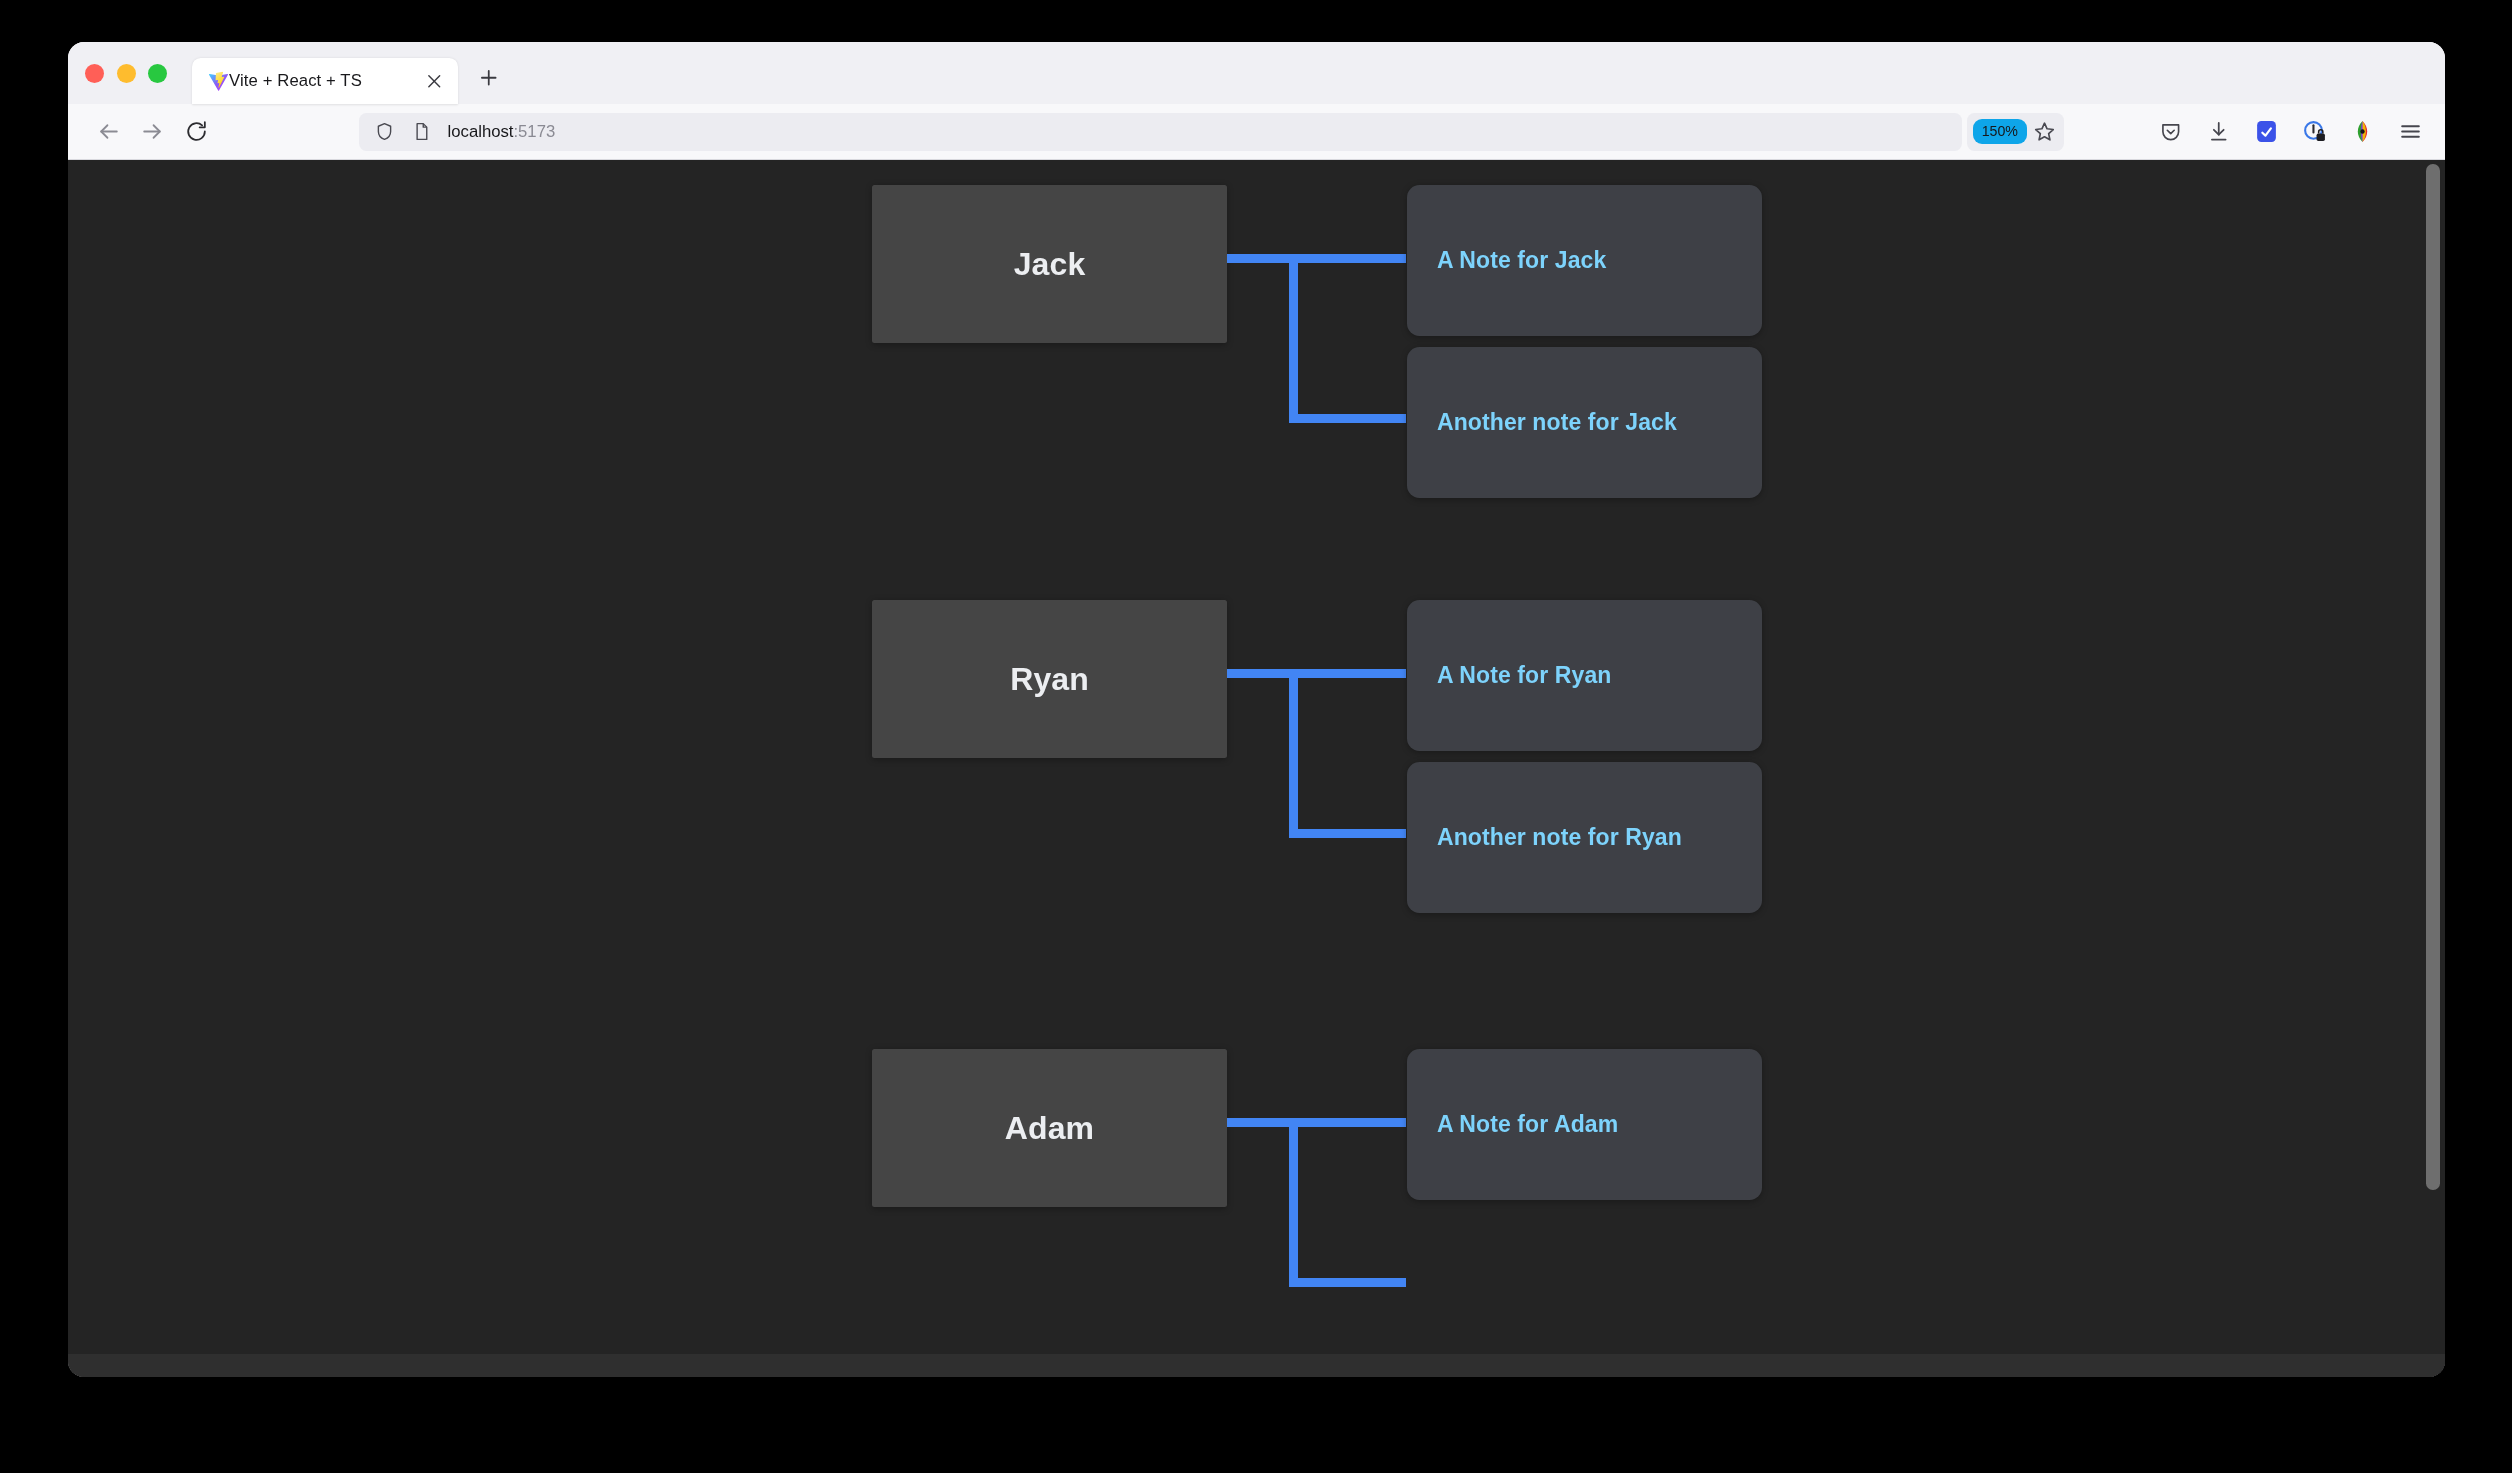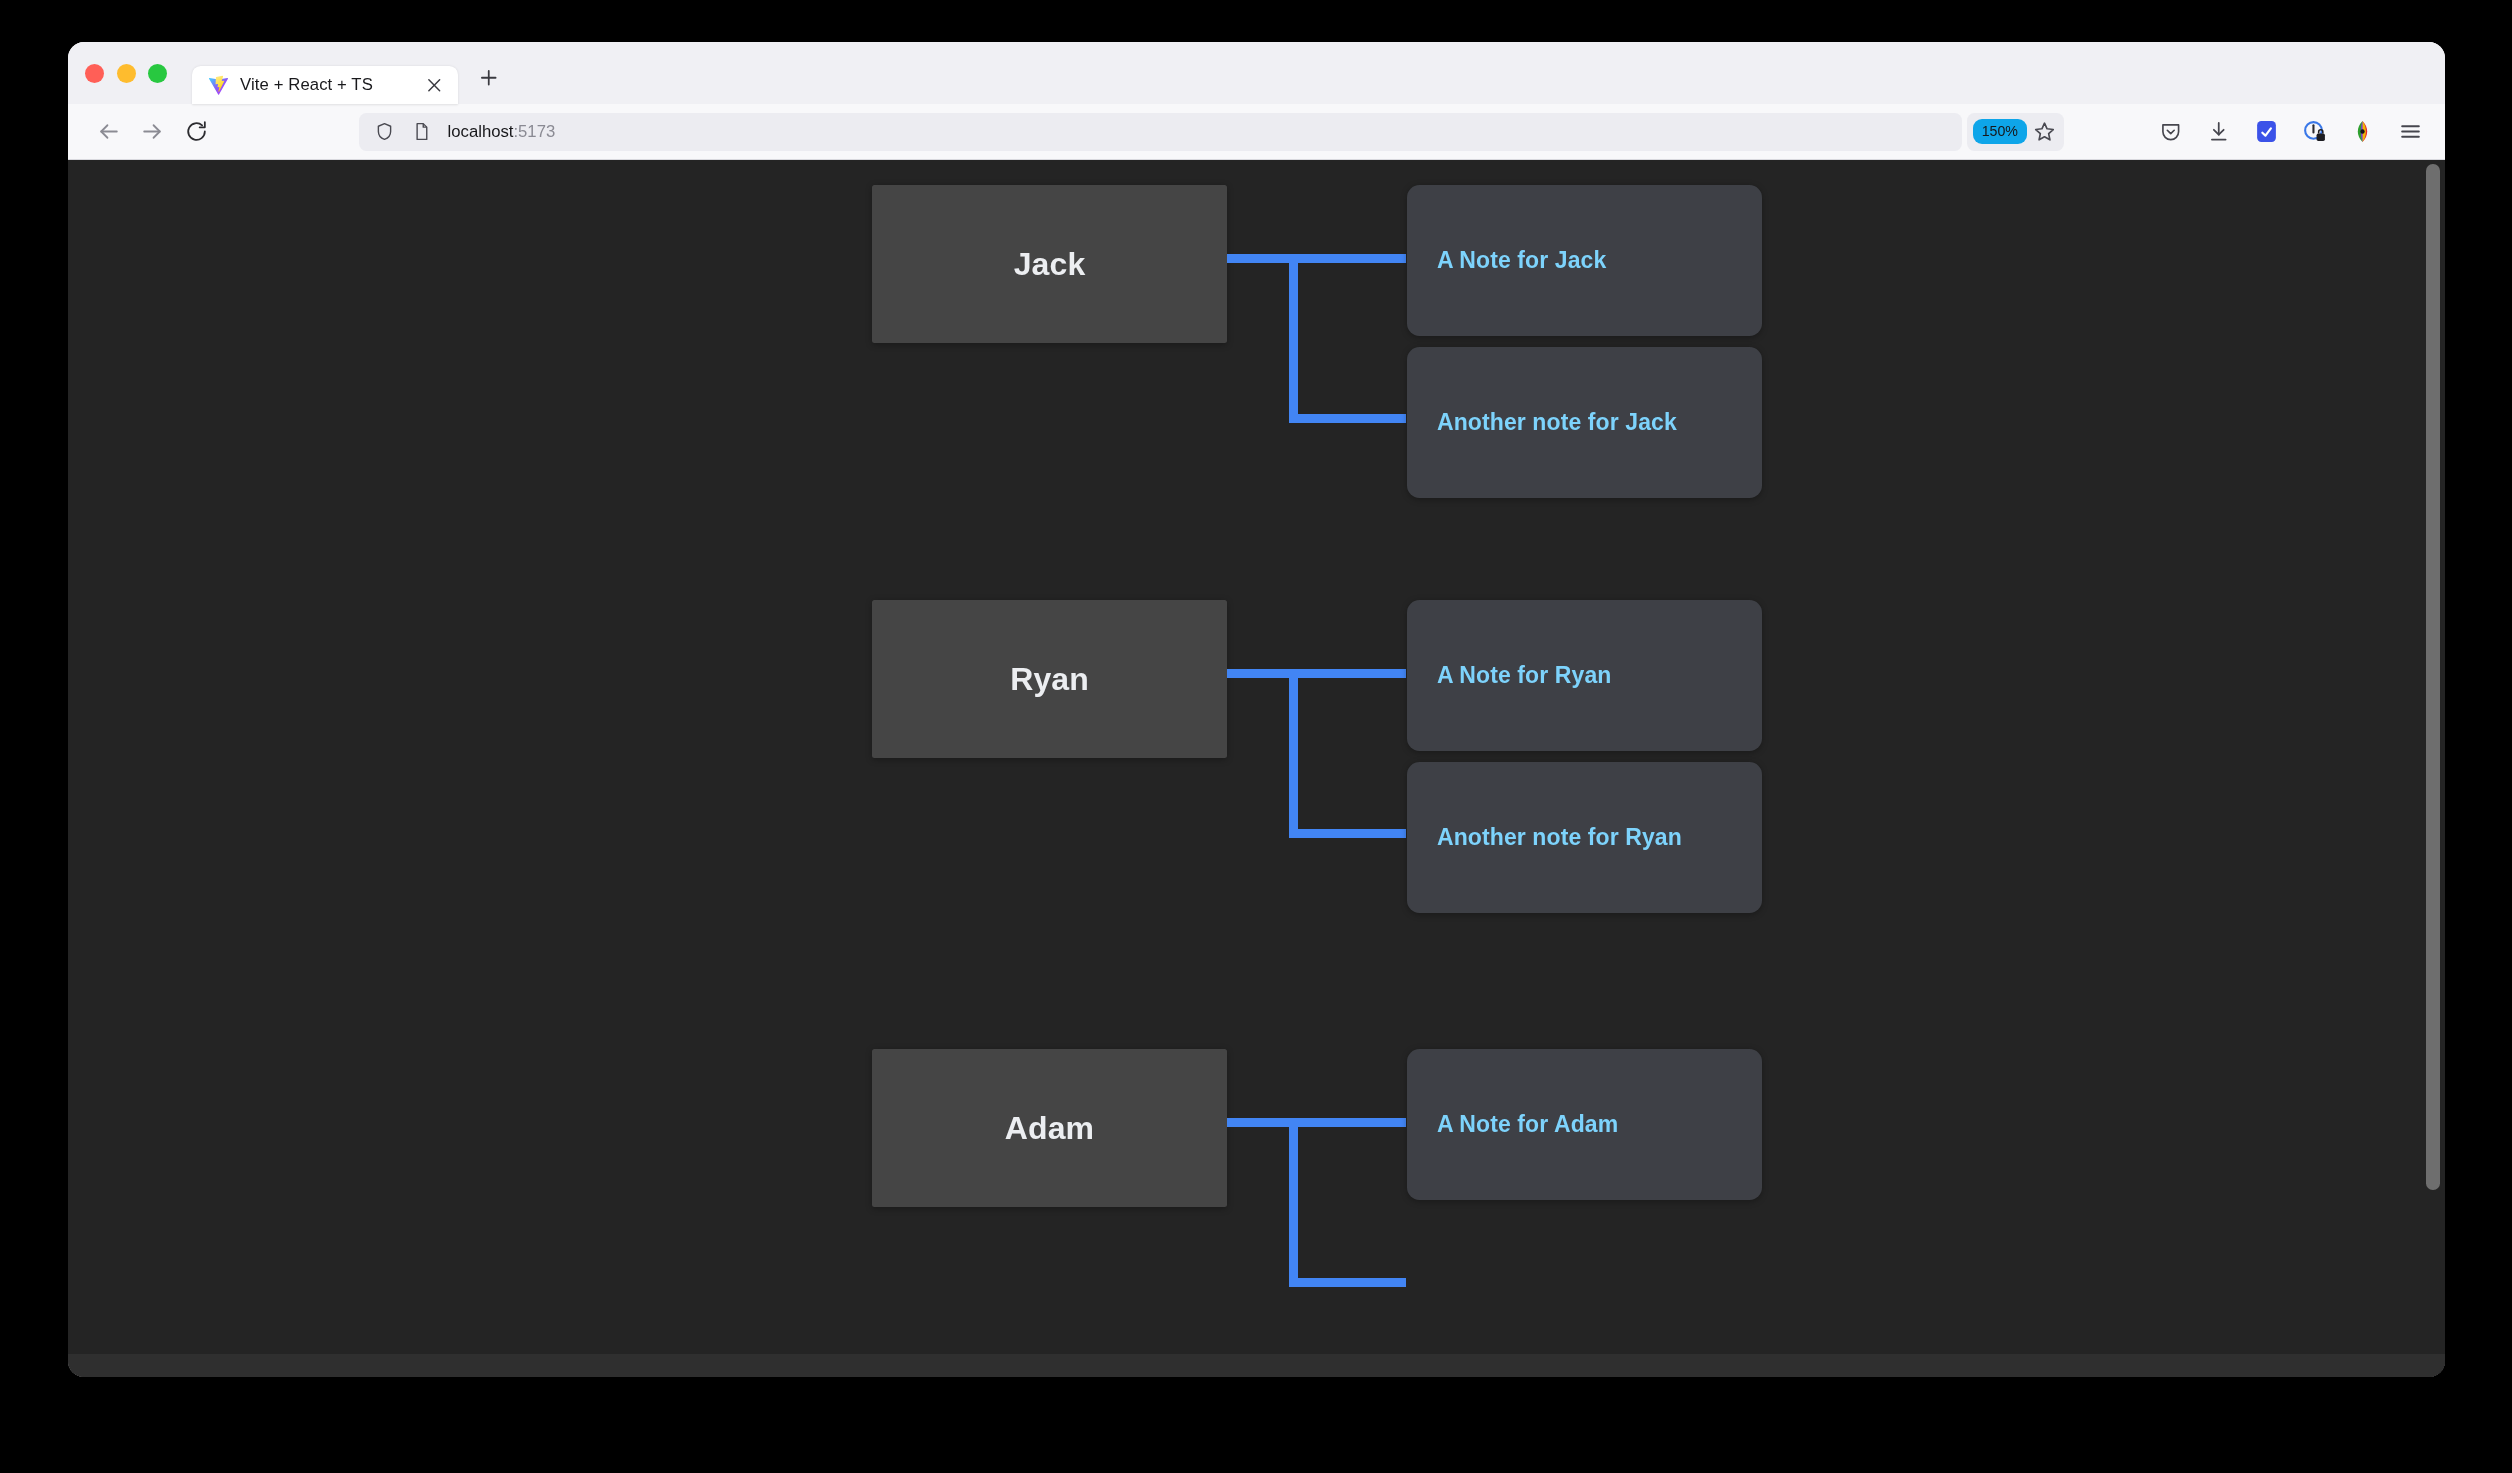--- a/index.html
+++ b/index.html
@@ -49,29 +49,29 @@
   .traffic-light {
     width: 19px;
     height: 19px;
     border-radius: 50%;
   }
   .tl-red    { background: #ff5f57; }
   .tl-yellow { background: #febc2e; }
   .tl-green  { background: #28c840; }
 
   #tab-active {
-    height: 38px;
+    height: 46px;
     width: 266px;
     background: #ffffff;
     border-radius: 8.7px 8.7px 0 0;
     display: flex;
     align-items: center;
     padding: 0 13.6px 0 16px;
     box-sizing: border-box;
-    gap: 11px;
+    gap: 0;
     box-shadow: 0 0.6px 2.5px rgba(0,0,0,0.10);
     margin-bottom: 0;
   }
   #tab-favicon {
     width: 21px; height: 21px;
     flex: none;
     display: block;
   }
   #tab-title {
     flex: 1;

